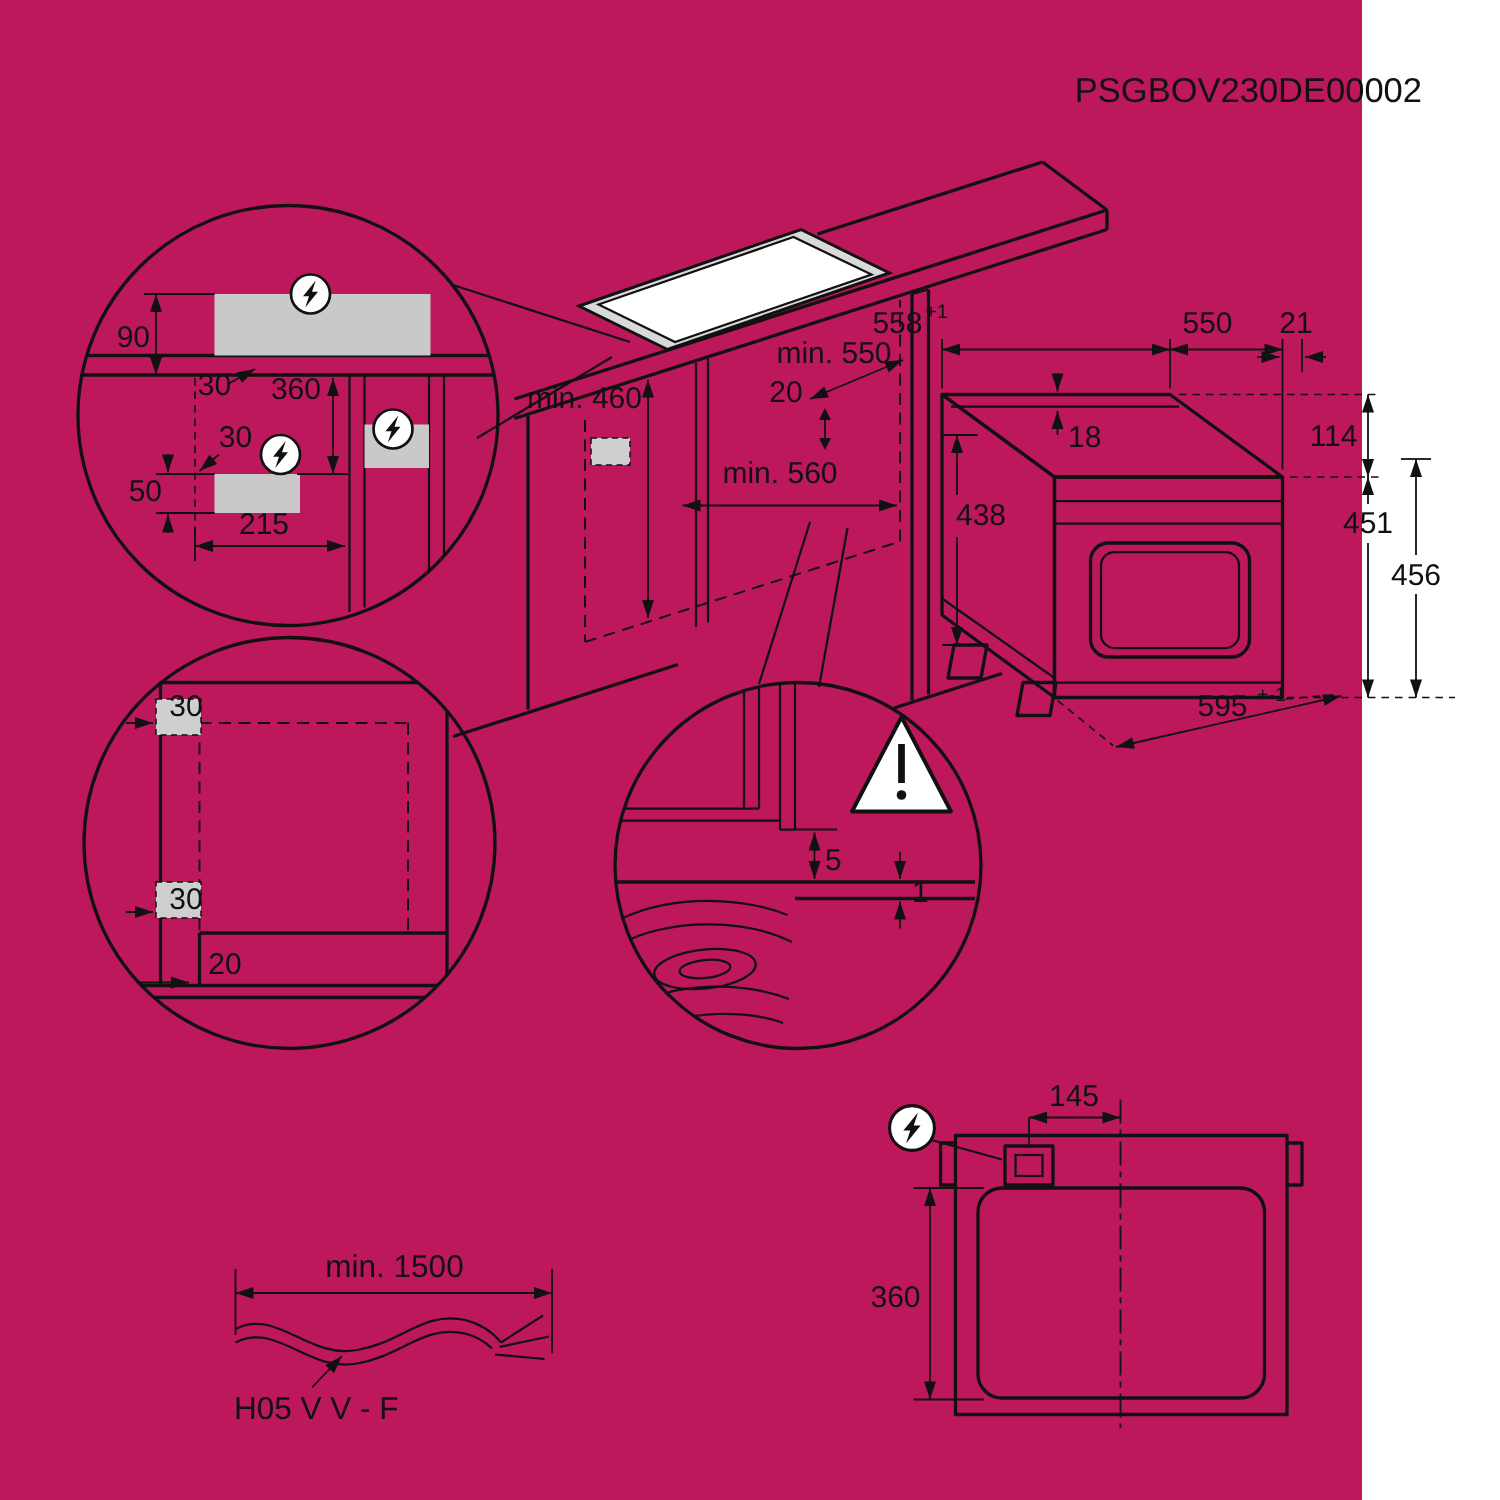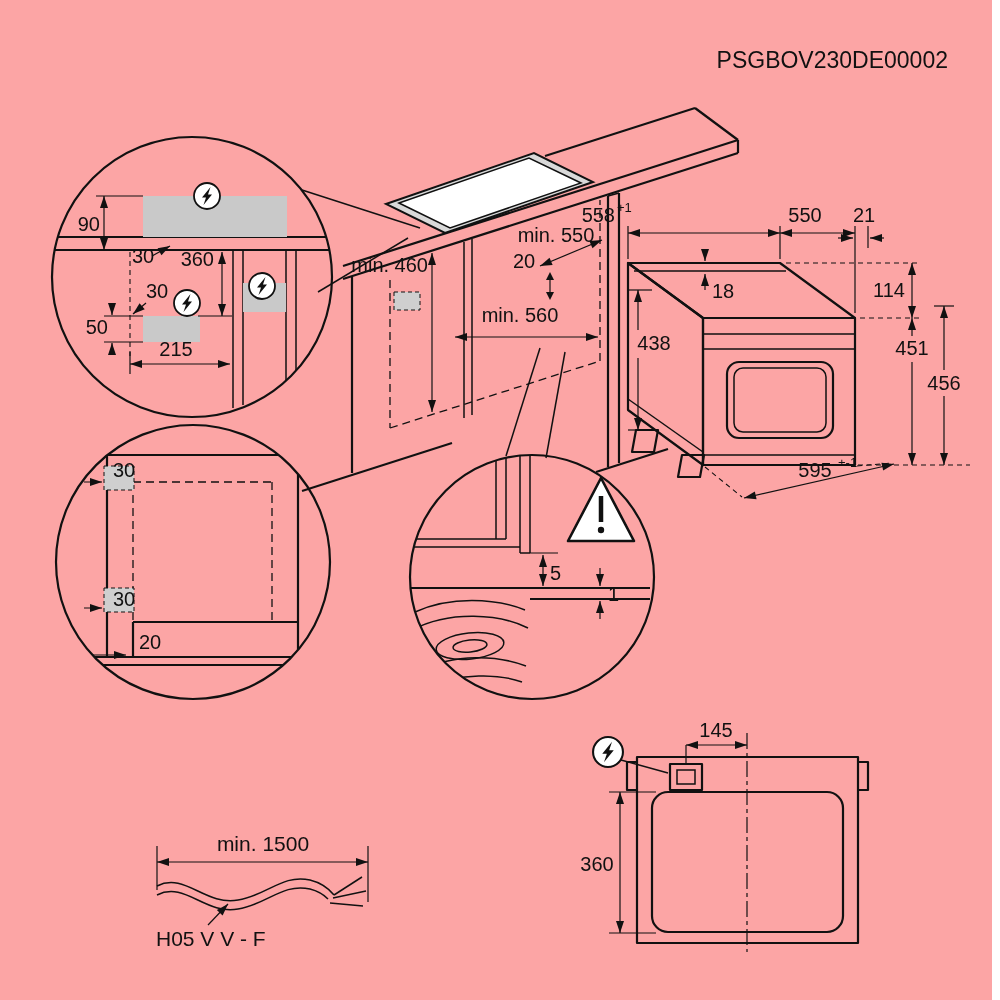--- a/index.html
+++ b/index.html
@@ -1,16 +1,16 @@
 <!DOCTYPE html>
 <html><head>
 <meta charset="utf-8">
 <style>
   html,body{margin:0;padding:0;background:#fff}
-  .stage{width:992px;height:1000px;position:relative;background:#fca5a5}
+  .stage{width:908px;height:1000px;position:relative;background:#be185d}
   svg{display:block}
   text{font-family:"Liberation Sans",sans-serif;fill:#111}
   .f13{font-size:13px}
   .f20{font-size:20px}
   .f21{font-size:21px}
   .f23{font-size:23px}
   .w2{stroke:#111;stroke-width:2.2;fill:none;stroke-linejoin:round}
   .w15{stroke:#111;stroke-width:1.5;fill:none}
   .dim{stroke:#111;stroke-width:1.2;fill:none}
   .dsh{stroke:#111;stroke-width:1.3;fill:none;stroke-dasharray:8 5}

